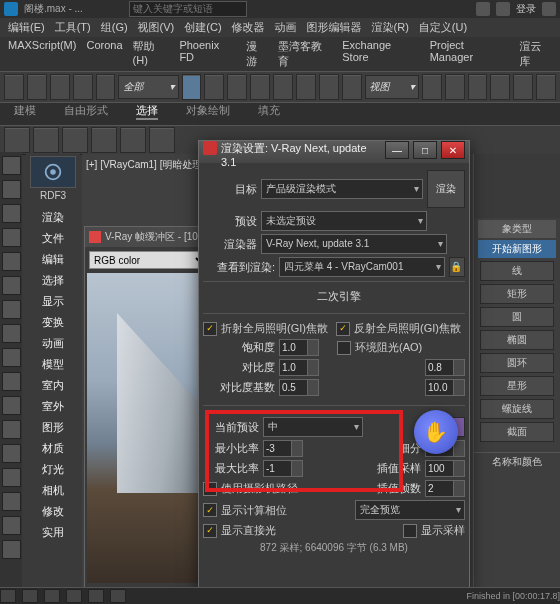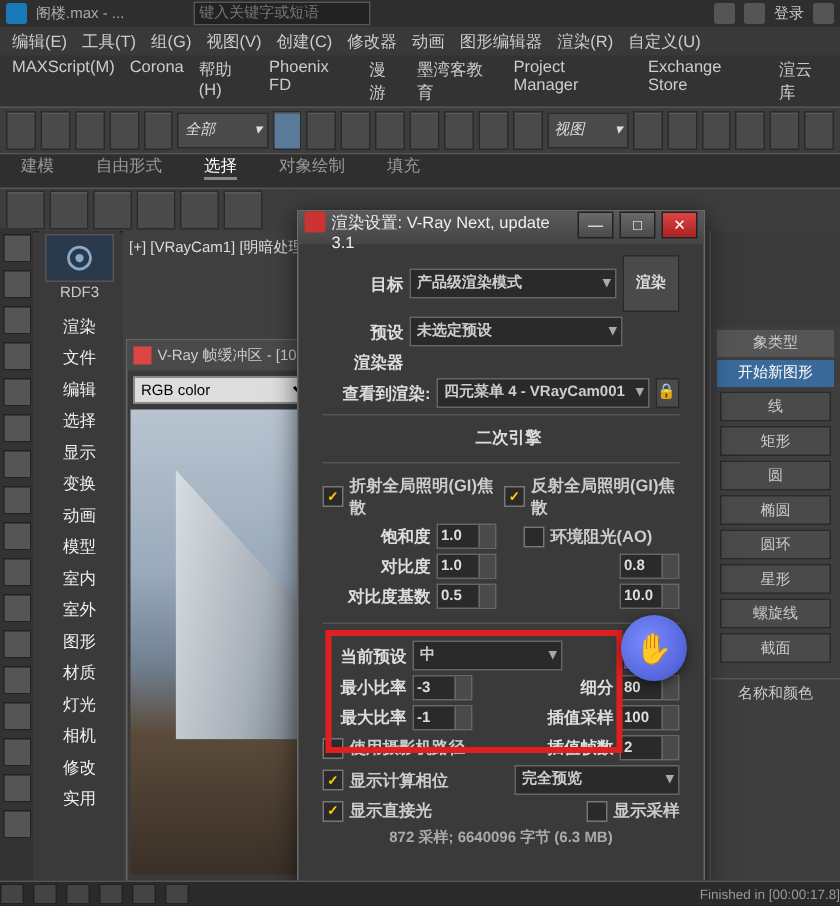--- a/index.html
+++ b/index.html
@@ -50,21 +50,21 @@
   .rpanel .rsec{margin-top:10px;padding:2px 6px;font-size:10px;color:#ccc;text-align:center;border-top:1px solid #555;}
   
   .dlg{position:absolute;left:198px;top:140px;width:270px;height:450px;background:#3a3a3a;border:1px solid #6a6a6a;box-shadow:0 4px 16px rgba(0,0,0,.6);}
   .dlg .tbar{height:22px;background:linear-gradient(#5a5a5a,#454545);display:flex;padding:0 4px;gap:4px;}
   .dlg .tbar .ico{width:14px;height:14px;background:#c33;border-radius:2px;}
   .dlg .tbar .ttl{font-size:11px;color:#eee;flex:1;}
   .dlg .tbar .wbtn{width:22px;height:16px;border:1px solid #222;display:flex;align-items:center;justify-content:center;font-size:10px;}
   .dlg .tbar .wmin{background:linear-gradient(#6a6a6a,#4a4a4a);color:#fff;}
   .dlg .tbar .wmax{background:linear-gradient(#6a6a6a,#4a4a4a);color:#fff;}
   .dlg .tbar .wclose{background:linear-gradient(#d44,#a22);color:#fff;}
-  .dlg .body{padding:4px 16px 8px;height:418px;overflow:hidden;font-weight:bold;}
+  .dlg .body{padding:4px 4px 8px;height:418px;overflow:hidden;}
   .row{display:flex;align-items:center;margin:3px 0;gap:4px;}
   .lbl{font-size:11px;color:#ddd;min-width:54px;text-align:right;}
   .lbl.l{min-width:72px;}
   .drop{flex:1;height:18px;background:#2a2a2a;border:1px solid #666;color:#ccc;font-size:10px;padding:0 14px 0 4px;line-height:18px;position:relative;}
   .drop::after{content:"▾";position:absolute;right:3px;top:0;color:#aaa;}
   .btn{height:18px;padding:0 8px;background:#4a4a4a;border:1px solid #2a2a2a;font-size:10px;line-height:18px;color:#ddd;}
   .btn.pur{background:#7a5aa0;color:#fff;}
   .tabs{display:flex;gap:2px;margin:6px 0 2px;justify-content:center;}
   .tab{padding:2px 9px;background:#333;border:1px solid #555;border-bottom:none;font-size:10px;color:#ccc;}
   .tab.act{background:#4a4a4a;}
@@ -109,22 +109,22 @@
     <span>渲染(R)</span>
     <span>自定义(U)</span>
   </div>
   <div class="menubar2">
     <span>MAXScript(M)</span>
     <span>Corona</span>
     <span>帮助(H)</span>
     <span>Phoenix FD</span>
     <span>漫游</span>
     <span>墨湾客教育</span>
+    <span>Exchange Store</span>
     <span>Project Manager</span>
-    <span>Exchange Store</span>
     <span>渲云库</span>
   </div>
 
   <div class="toolbar">
     <div class="tbtn"></div>
     <div class="tbtn"></div>
     <div class="tbtn"></div>
     <div class="tbtn"></div>
     <div class="tbtn"></div>
     <div class="tdrop" style="width:54px">全部</div>
@@ -250,20 +250,21 @@
         <div class="drop">产品级渲染模式</div>
         <span class="btn" style="height:36px;line-height:36px;">渲染</span>
       </div>
       <div class="row">
         <span class="lbl">预设</span>
         <div class="drop">未选定预设</div>
         <span style="width:34px"></span>
       </div>
       <div class="row">
         <span class="lbl">渲染器</span>
+        <div class="drop">V-Ray Next, update 3.1</div>
         <span style="width:14px"></span>
       </div>
       <div class="row">
         <span class="lbl l">查看到渲染:</span>
         <div class="drop">四元菜单 4 - VRayCam001</div>
         <span class="btn" style="width:14px;padding:0">🔒</span>
       </div>
 
 
       <div class="group">

